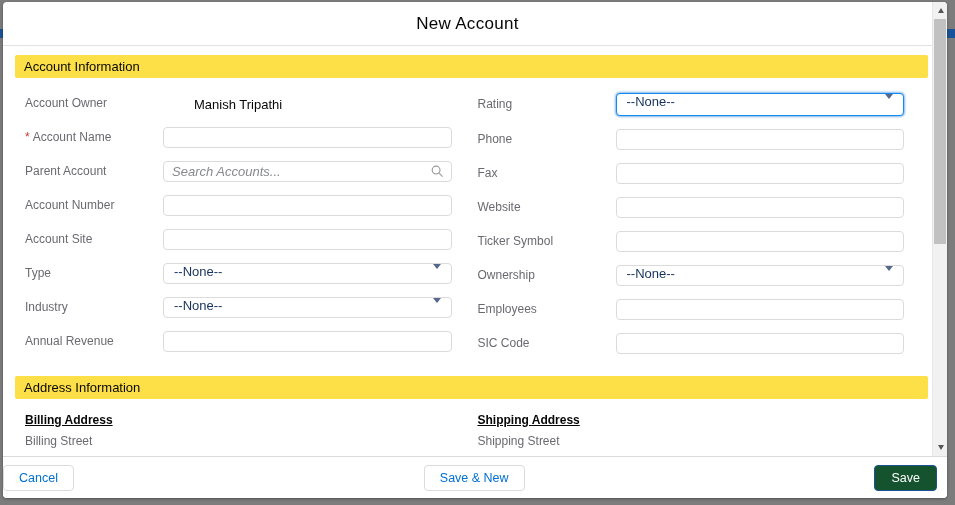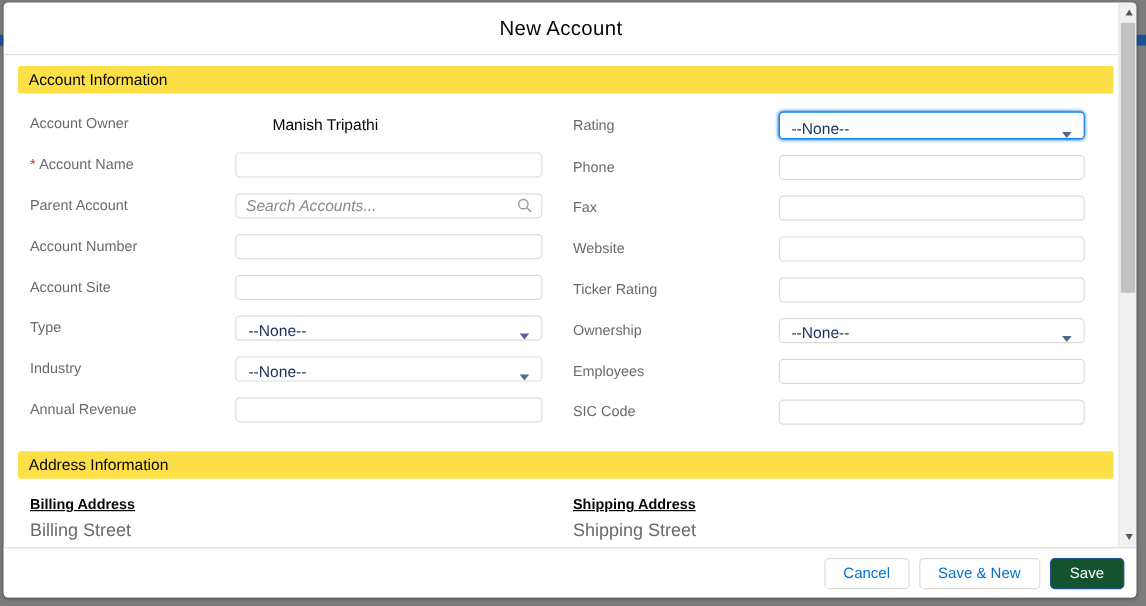--- a/index.html
+++ b/index.html
@@ -34,68 +34,68 @@
     margin: 9px 4px 6px 12px; height: 23px;
     background: #fde047; border-radius: 2px;
     display: flex; align-items: center; padding-left: 9px;
     font-size: 13px; color: #080707;
   }
 
   .fields-grid {
     display: grid; grid-template-columns: 1fr 1fr;
     column-gap: 26px; padding: 9px 28px 0 22px;
   }
-  .field-row { display: flex; align-items: center; margin-bottom: 13px; min-height: 21px; gap: 33px; }
+  .field-row { display: flex; align-items: center; margin-bottom: 13px; min-height: 21px; }
   .field-label { width: 138px; flex: none; font-size: 12px; color: #6b6970; line-height: 1.2; }
   .req-mark { color: #c23934; margin-right: 3px; font-size: 12px; }
   .field-control { flex: 1; position: relative; }
 
   .static-value { font-size: 13px; color: #080707; margin-left: 31px; }
 
   input.text-input, .select-box, textarea.street-area {
     width: 100%; border: 1px solid #dddbda; border-radius: 4px;
     background: #fff; font-family: "Liberation Sans", sans-serif;
     font-size: 13px; color: #16325c;
   }
   input.text-input { height: 21px; padding: 0 8px; }
   input.text-input::placeholder { color: #88898c; }
   .search-wrap input { padding-right: 28px; font-style: italic; }
   .search-icon { position: absolute; right: 8px; top: 4px; width: 13px; height: 13px; }
 
-  .select-box { height: 21px; display: flex; align-items: flex-end;
+  .select-box { height: 21px; display: flex; align-items: flex-start;
                 padding: 0 10px; cursor: pointer; }
   .select-value { flex: 1; font-size: 13px; color: #16325c; }
   .select-caret { width: 0; height: 0; border-left: 4px solid transparent;
                   border-right: 4px solid transparent; border-top: 5px solid #54698d; }
   .select-box.focused { border: 1px solid #1589ee; box-shadow: 0 0 3px #0070d2; height: 23px; }
 
   .address-grid {
     display: grid; grid-template-columns: 1fr 1fr;
     column-gap: 26px; padding: 8px 28px 0 22px;
   }
   .addr-group-label { font-size: 12px; font-weight: bold; color: #080707; margin-bottom: 7px; text-decoration: underline; }
-  .addr-street-label { font-size: 15px; color: #6b6970; margin-bottom: 23px; }
+  .addr-street-label { font-size: 12px; color: #6b6970; margin-bottom: 23px; }
   textarea.street-area { height: 40px; resize: none; padding: 4px 8px; display: block; }
 
   
   .scrollbar { position: absolute; right: 0; top: 0; bottom: 0; width: 15px;
                background: #f1f1f1; border-left: 1px solid #e6e6e6; }
   .scroll-arrow { position: absolute; left: 0; width: 15px; height: 15px;
                   display: flex; align-items: center; justify-content: center; cursor: pointer; }
   .scroll-arrow.up { top: 1px; } .scroll-arrow.down { bottom: 1px; }
   .tri-up { width:0; height:0; border-left:3.5px solid transparent; border-right:3.5px solid transparent;
             border-bottom:5px solid #565656; }
   .tri-down { width:0; height:0; border-left:3.5px solid transparent; border-right:3.5px solid transparent;
               border-top:5px solid #565656; }
   .scroll-thumb { position: absolute; left: 1px; top: 17px; width: 12px; height: 225px;
                   background: #c1c1c1; cursor: grab; }
 
   
   .modal-footer { height: 42px; border-top: 1px solid #dddbda; background: #fff;
-                  display: flex; align-items: center; justify-content: flex-end;
+                  display: flex; align-items: center; justify-content: space-between;
                   gap: 8px; padding-right: 10px; flex: none; }
   .btn { height: 26px; border-radius: 4px; font-family: "Liberation Sans", sans-serif;
          font-size: 12.5px; display: inline-flex; align-items: center; cursor: pointer; }
   .btn-neutral { background: #fff; border: 1px solid #dddbda; color: #0070d2; padding: 0 15px; }
   .btn-brand { background: #14532d; border: 1px solid #1b5297; color: #fff; padding: 0 16px; }
 </style>
 </head>
 <body>
 
 <div class="backdrop-accent-left" style="background:#1b5297"></div>
@@ -214,21 +214,21 @@
           </div>
 
           <div class="field-row">
             <div class="field-label">Website</div>
             <div class="field-control">
               <input class="text-input" type="text" value="" style="">
             </div>
           </div>
 
           <div class="field-row">
-            <div class="field-label">Ticker Rating</div>
+            <div class="field-label">Ticker Symbol</div>
             <div class="field-control">
               <input class="text-input" type="text" value="" style="">
             </div>
           </div>
 
           <div class="field-row">
             <div class="field-label">Ownership</div>
             <div class="field-control">
               <div class="select-box">
                 <span class="select-value">--None--</span>

